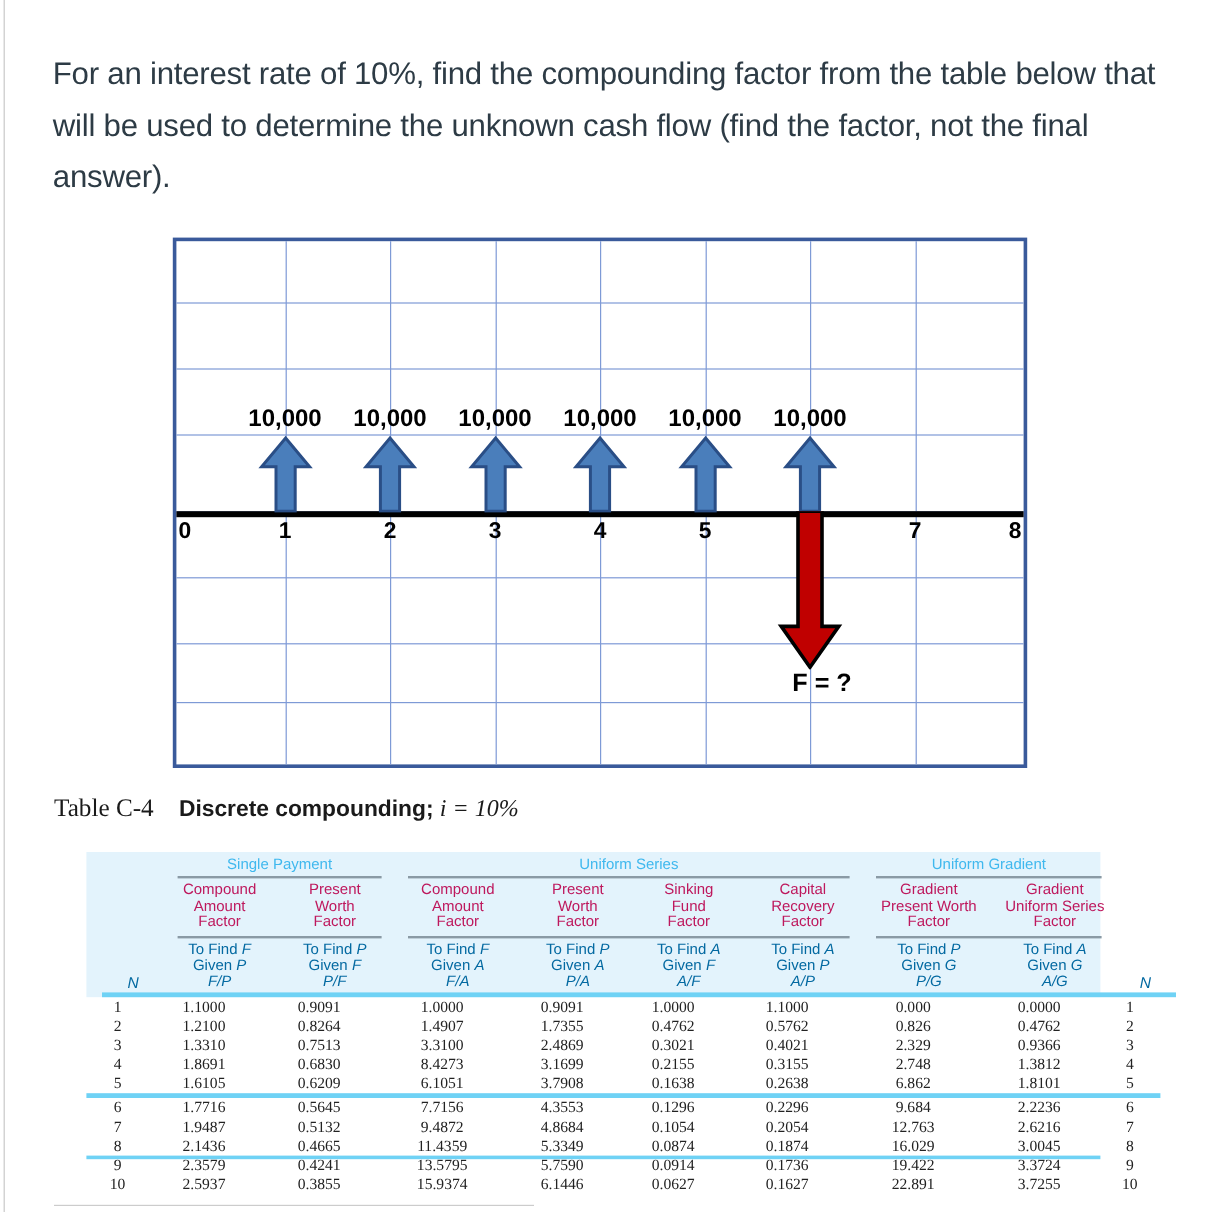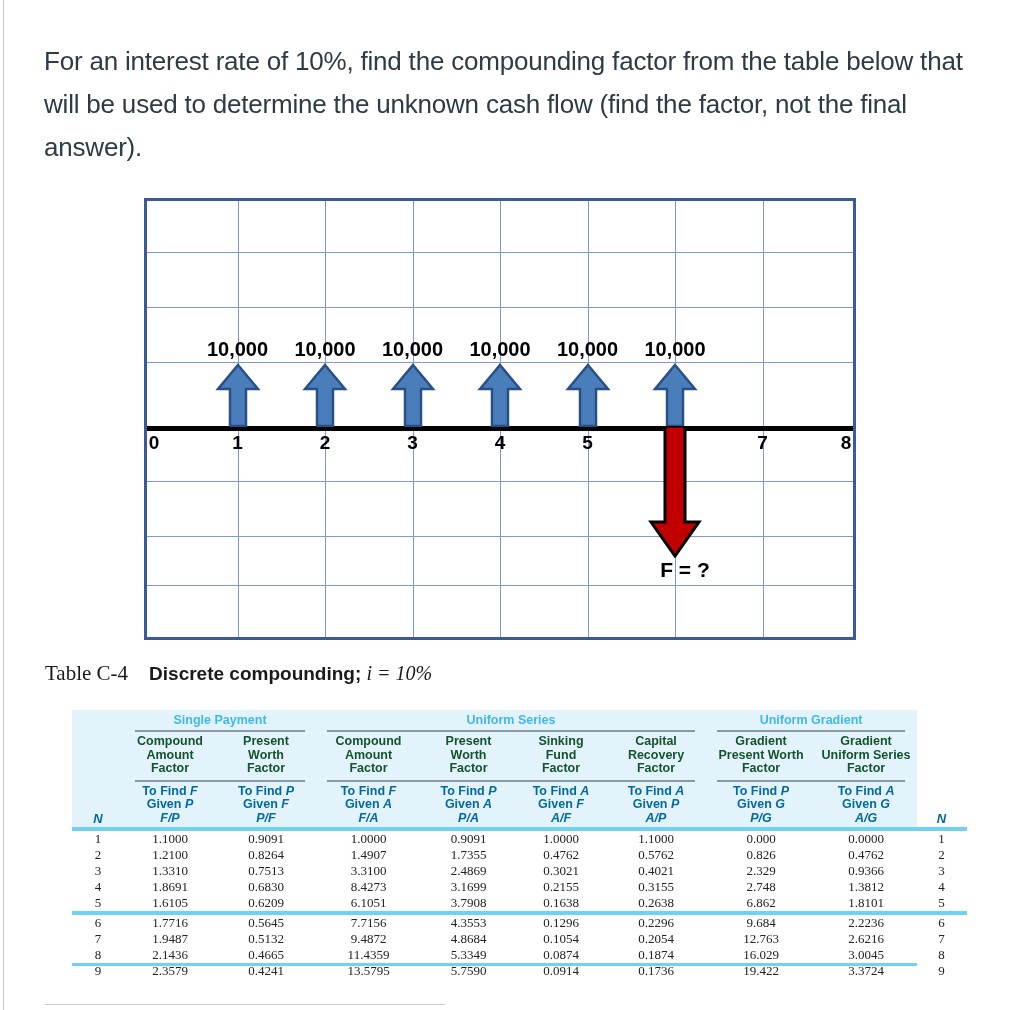--- a/index.html
+++ b/index.html
@@ -131,21 +131,22 @@
     position: absolute;
     left: 72px;
     top: 710px;
     width: 845px;
   }
   #factor-table .thead {
     background: #e3f3fc;
     position: relative;
     color: #48bdf0;
     font-family: "Liberation Sans", sans-serif;
-    font-weight: bold;
+    font-weight: normal;
+    padding-left: 13px;
   }
   #factor-table table {
     border-collapse: collapse;
     width: 845px;
     table-layout: fixed;
   }
   #factor-table .grp-row td {
     text-align: center;
     font-size: 12.5px;
     padding: 3px 0 2px 0;
@@ -156,21 +157,21 @@
   }
   #factor-table .grp-rule div {
     height: 2px;
     background: #8a9aa5;
   }
   #factor-table .sub-row td {
     text-align: center;
     font-size: 12.5px;
     line-height: 13.5px;
     padding: 2px 0 3px 0;
-    color: #14532d;
+    color: #be185d;
     vertical-align: top;
   }
   #factor-table .find-row td {
     text-align: center;
     font-size: 12.5px;
     line-height: 13.5px;
     padding: 2px 0 2px 0;
     color: #0369a1;
     vertical-align: top;
   }
@@ -565,17 +566,29 @@
           <td>2.3579</td>
           <td>0.4241</td>
           <td>13.5795</td>
           <td>5.7590</td>
           <td>0.0914</td>
           <td>0.1736</td>
           <td>19.422</td>
           <td>3.3724</td>
           <td class="ncol">9</td>
         </tr>
+        <tr class="body-row">
+          <td class="ncol">10</td>
+          <td>2.5937</td>
+          <td>0.3855</td>
+          <td>15.9374</td>
+          <td>6.1446</td>
+          <td>0.0627</td>
+          <td>0.1627</td>
+          <td>22.891</td>
+          <td>3.7255</td>
+          <td class="ncol">10</td>
+        </tr>
       </tbody>
   </table>
 </div>
 <div id="bottom-rule"></div>
 <div id="footer-rule"></div>
 
 </body></html>

